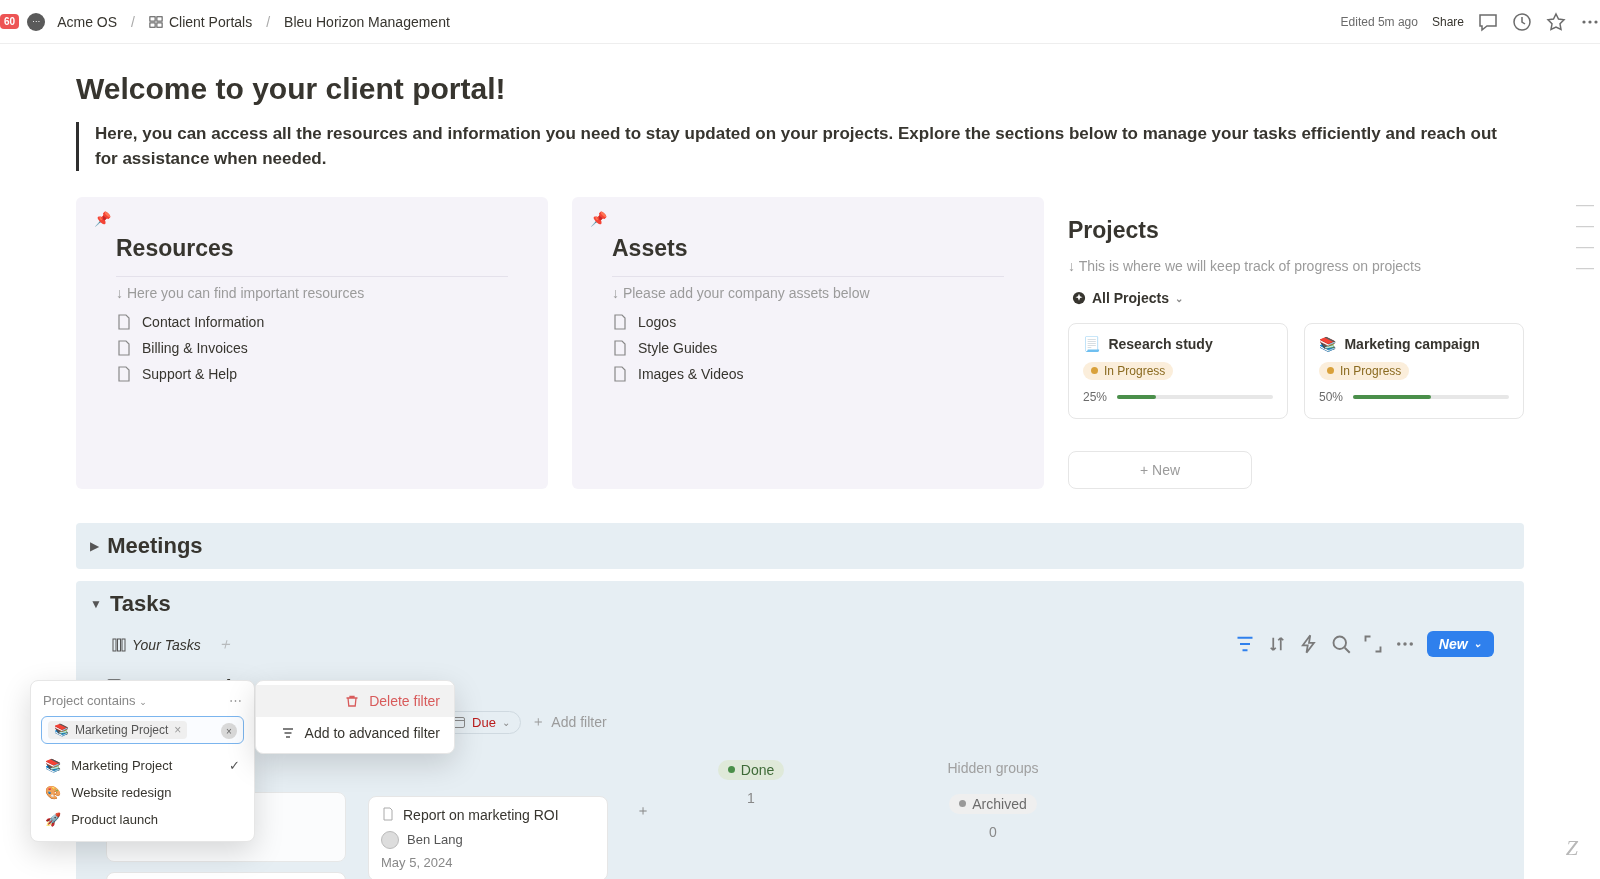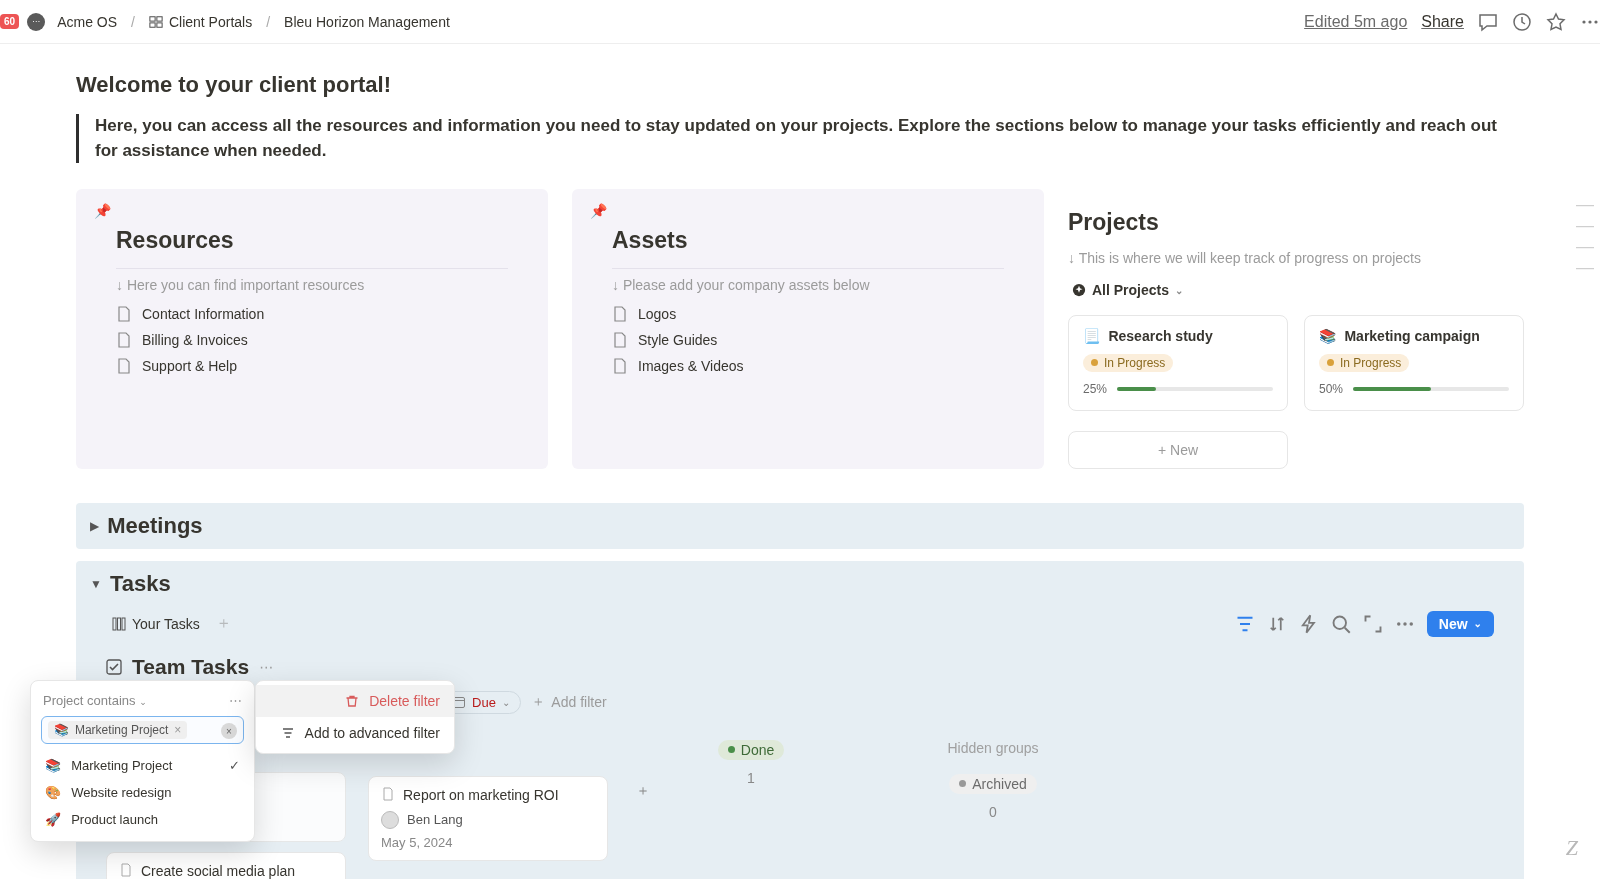--- a/index.html
+++ b/index.html
@@ -4,30 +4,30 @@
 <style>
   * { box-sizing: border-box; margin: 0; padding: 0; }
   html, body { width: 1600px; height: 879px; font-family: -apple-system, BlinkMacSystemFont, "Segoe UI", Helvetica, Arial, sans-serif; color:#37352f; background:#fff; overflow:hidden;}
   body { position: relative; }
 
   
   .topbar { display:flex; align-items:center; height:44px; padding:0 0; border-bottom:1px solid #eee; }
   .topbar-left { display:flex; align-items:center; gap:8px; font-size:14px; flex:1;}
   .crumb-sep { color:#aaa; margin:0 2px;}
   .breadcrumb-item { display:flex; align-items:center; gap:6px; padding:2px 4px; border-radius:4px; cursor:pointer;}
-  .topbar-right{ display:flex; align-items:center; gap:14px; font-size:16px; color:#6b6b6b;text-decoration:underline;}
+  .topbar-right{ display:flex; align-items:center; gap:14px; font-size:12px; color:#6b6b6b;}
   .topbar-right .share{ color:#37352f; cursor:pointer;}
   .icon-btn{ width:20px; height:20px; display:flex;align-items:center;justify-content:center; cursor:pointer; color:#6b6b6b;}
 
   .menu-badge{ background:#ed5454; color:#fff; font-size:10px; font-weight:700; padding:2px 4px; border-radius:4px;}
   .logo-circle{ width:18px;height:18px;border-radius:50%; background:#5a5a5a; display:inline-flex; align-items:center; justify-content:center; color:#fff; font-size:8px;}
 
   
   .page { padding: 28px 76px 0 76px; position:relative; height: calc(879px - 44px); overflow:hidden;}
-  .page-title { font-size:22px; font-weight:700; margin-bottom:16px;}
+  .page-title { font-size:30px; font-weight:700; margin-bottom:16px;}
   .intro { border-left:3px solid #2f2f2f; padding-left:16px; font-weight:600; font-size:17px; line-height:1.45; margin-bottom:26px;}
 
   .top-row{ display:flex; gap:24px; }
   .pin-card{ background:#f5f3f9; border-radius:6px; padding:22px 28px 28px 28px; width:500px; position:relative;}
   .pin-icon{ position:absolute; top:14px; left:18px; color:#8a8a8a; font-size:14px;}
   .pin-card h2{ font-size:23px; font-weight:700; margin:16px 0 14px 12px;}
   .divider{ border-top:1px solid #e4e1eb; margin:4px 12px 8px 12px;}
   .hint{ color:#9b9b9b; font-size:14px; margin:0 0 8px 12px;}
   .doc-row{ display:flex; align-items:center; gap:10px; padding:5px 12px; font-size:14px; cursor:pointer; border-radius:4px;}
 
@@ -36,31 +36,31 @@
   .projects-hint{ color:#9b9b9b; font-size:14px; margin-bottom:14px;}
   .all-projects{ display:inline-flex; align-items:center; gap:6px; font-size:14px; font-weight:600; padding:2px 4px; cursor:pointer;}
   .proj-cards{ display:flex; gap:16px; margin-top:14px;}
   .proj-card{ border:1px solid #e6e6e6; border-radius:8px; padding:12px 14px 14px 14px; width:220px; cursor:pointer;}
   .proj-name{ font-size:14px; font-weight:600; display:flex; align-items:center; gap:8px; margin-bottom:8px;}
   .status-pill{ display:inline-flex; align-items:center; gap:6px; background:#fbeedb; color:#8a6a1f; font-size:12px; padding:2px 8px; border-radius:10px; font-weight:500;}
   .status-dot{ width:7px;height:7px;border-radius:50%; background:#d9a13b;}
   .prog-row{ display:flex; align-items:center; gap:10px; margin-top:10px; font-size:12px; color:#6b6b6b;}
   .prog-bar{ flex:1; height:4px; background:#e7e7e7; border-radius:2px; position:relative;}
   .prog-fill{ height:100%; background:#4a8f4a; border-radius:2px;}
-  .new-project-btn{ margin-top:20px; width:220px; border:1px solid #e6e6e6; border-radius:8px; text-align:center; padding:10px 0; color:#9b9b9b; font-size:14px; cursor:pointer;}
+  .new-project-btn{ margin-top:32px; width:184px; border:1px solid #e6e6e6; border-radius:8px; text-align:center; padding:10px 0; color:#9b9b9b; font-size:14px; cursor:pointer;}
 
   
   .toggle-section{ background:#e6eef3; border-radius:4px; padding:10px 14px; margin-top:34px; display:flex; align-items:center; gap:8px; }
   .toggle-section.tasks{ margin-top:12px; background:#e6eef3;}
   .toggle-caret{ font-size:12px; color:#555;}
   .toggle-title{ font-size:22px; font-weight:700;}
   .meetings .toggle-caret{ transform: none;}
   
   .tasks-pane{ background:#e6eef3; border-radius:0 0 4px 4px; padding:0 30px 30px 30px;}
-  .tasks-header{ display:flex; align-items:center; padding:4px 0 10px 0; }
+  .tasks-header{ display:flex; align-items:flex-end; padding:4px 0 10px 0;font-style:italic; }
   .tasks-header-left{ display:flex; align-items:center; gap:10px; font-size:14px; color:#37352f;}
   .board-tab{ display:flex; align-items:center; gap:6px; padding:4px 6px; border-radius:4px; cursor:pointer; font-weight:500;}
   .plus-mini{ color:#9b9b9ba0; font-size:16px; cursor:pointer;}
   .tasks-header-right{ margin-left:auto; display:flex; align-items:center; gap:12px; color:#7a7a7a;}
   .new-btn{ background:#2f80ed; color:#fff; border-radius:6px; padding:5px 12px; font-size:14px; font-weight:600; display:flex; align-items:center; gap:6px; cursor:pointer;}
   .new-btn .chev{ font-size:10px;}
 
   .team-tasks-row{ display:flex; align-items:center; gap:10px; margin-top:8px;}
   .team-tasks-title{ font-size:21px; font-weight:700;}
   .tt-more{ color:#9b9b9b; cursor:pointer; font-size:14px;}

